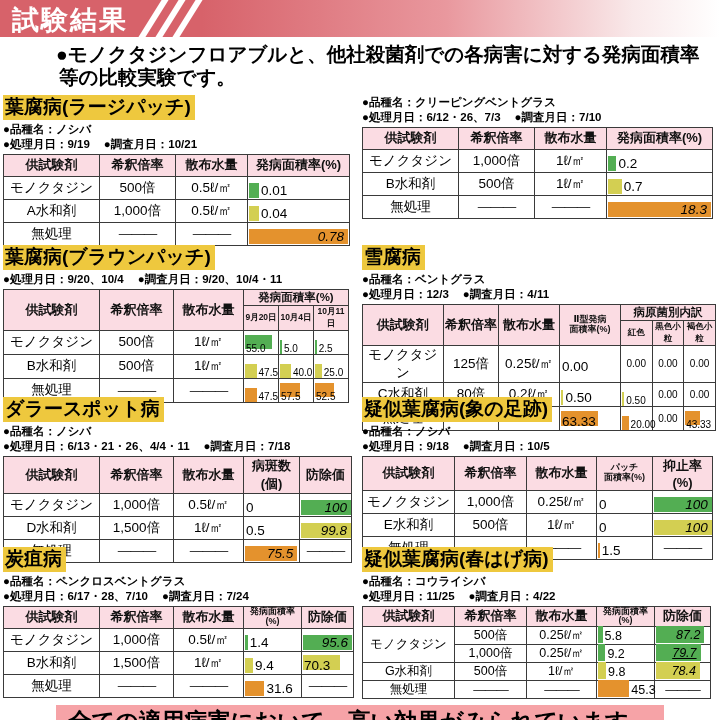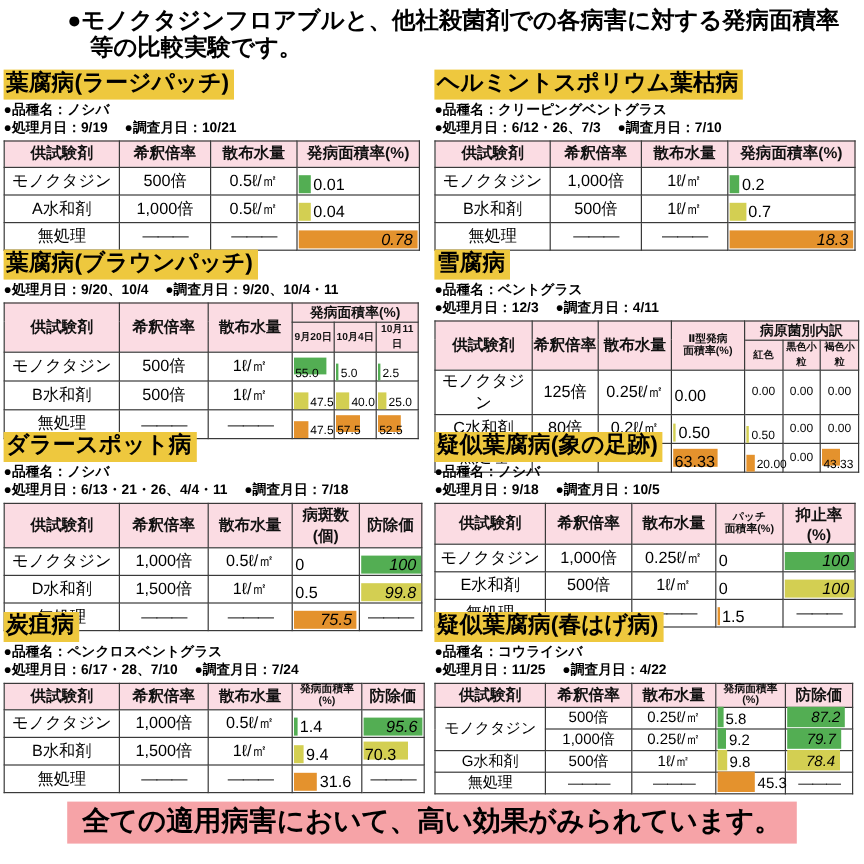--- a/index.html
+++ b/index.html
@@ -13,21 +13,21 @@
           font-size:27px;font-weight:bold;color:#fff;letter-spacing:2px;}
   .stripes{position:absolute;left:150px;top:0;height:37px;width:80px;}
   .stripes i{position:absolute;top:0;bottom:0;width:7px;background:#fff;transform:skewX(-32deg);}
   .stripes i:nth-child(1){left:0;}
   .stripes i:nth-child(2){left:17px;}
   .stripes i:nth-child(3){left:34px;}
 
   
   .intro{margin:6px 0 5px 56px;font-family:"Liberation Serif","DejaVu Serif",serif;
          font-weight:bold;font-size:19.5px;line-height:1.2;color:#000;}
-  .intro .l2{margin-left:19px;}
+  .intro .l2{margin-left:3px;}
 
   
   .grid{display:grid;grid-template-columns:352px 354px;column-gap:7px;padding:0 3px;
         grid-template-rows:150px 152px 150px auto;}
   .sect{overflow:visible;}
   .title{margin:0 0 2px 0;font-size:19px;line-height:1.15;font-weight:bold;color:#000;}
   .title .hl{display:inline-block;padding:1px 4px 2px 2px;background:#eec83e;}
   .meta{font-size:11.5px;font-weight:bold;line-height:1.3;color:#000;}
   .meta .m1{margin-right:14px;}
   .tbl-slot{margin-top:2px;}
@@ -64,20 +64,28 @@
   .footer{margin-top:6px;text-align:center;}
   .footer-banner{display:inline-block;background:#f6a3a7;color:#000;
           font-family:"Liberation Serif","DejaVu Serif",serif;font-weight:bold;
           font-size:23px;padding:3px 12px 4px 12px;line-height:1.2;}
 </style>
 </head>
 <body>
 
 <div class="page">
 
+  <header class="banner">
+    <span class="banner-title">試験結果</span>
+    <span class="stripes">
+        <i></i>
+        <i></i>
+        <i></i>
+      </span>
+  </header>
 
   <div class="intro">
     <div class="l1">●モノクタジンフロアブルと、他社殺菌剤での各病害に対する発病面積率</div>
     <div class="l2">等の比較実験です。</div>
   </div>
 
   <div class="grid">
 
     <section class="sect">
       <h2 class="title"><span class="hl">葉腐病(ラージパッチ)</span></h2>
@@ -129,21 +137,20 @@
                     </i>
                   </div>
                 </td>
               </tr>
             </tbody>
           </table>
         </div>
     </section>
 
     <section class="sect">
-      <h2 class="title"><span class="hl">ヘルミントスポリウム葉枯病</span></h2>
       <div class="meta">●品種名：クリーピングベントグラス</div>
       <div class="meta">
         <span class="m1">●処理月日：6/12・26、7/3</span><span>●調査月日：7/10</span>
       </div>
       <div class="tbl-slot">
           <table>
             <thead>
               <tr>
                 <th style="width: 96px;">供試験剤</th>
                 <th style="width: 76px;">希釈倍率</th>
@@ -621,21 +628,21 @@
                 <td>1,000倍</td>
                 <td>0.25ℓ/㎡</td>
                 <td class="vc">
                   <div class="cw pos-o">
                     <i class="bar" style="width: 13%; background: rgb(83, 174, 83);"></i>
                     <span class="lbl">9.2</span>
                   </div>
                 </td>
                 <td class="vc">
                   <div class="cw pos-r">
-                    <i class="bar" style="width: 81%; background: rgb(83, 174, 83);">
+                    <i class="bar" style="width: 81%; background: rgb(83, 174, 83); text-decoration: underline;">
                       <span class="lbl">79.7</span>
                     </i>
                   </div>
                 </td>
               </tr>
               <tr>
                 <td>G水和剤</td>
                 <td>500倍</td>
                 <td>1ℓ/㎡</td>
                 <td class="vc">

